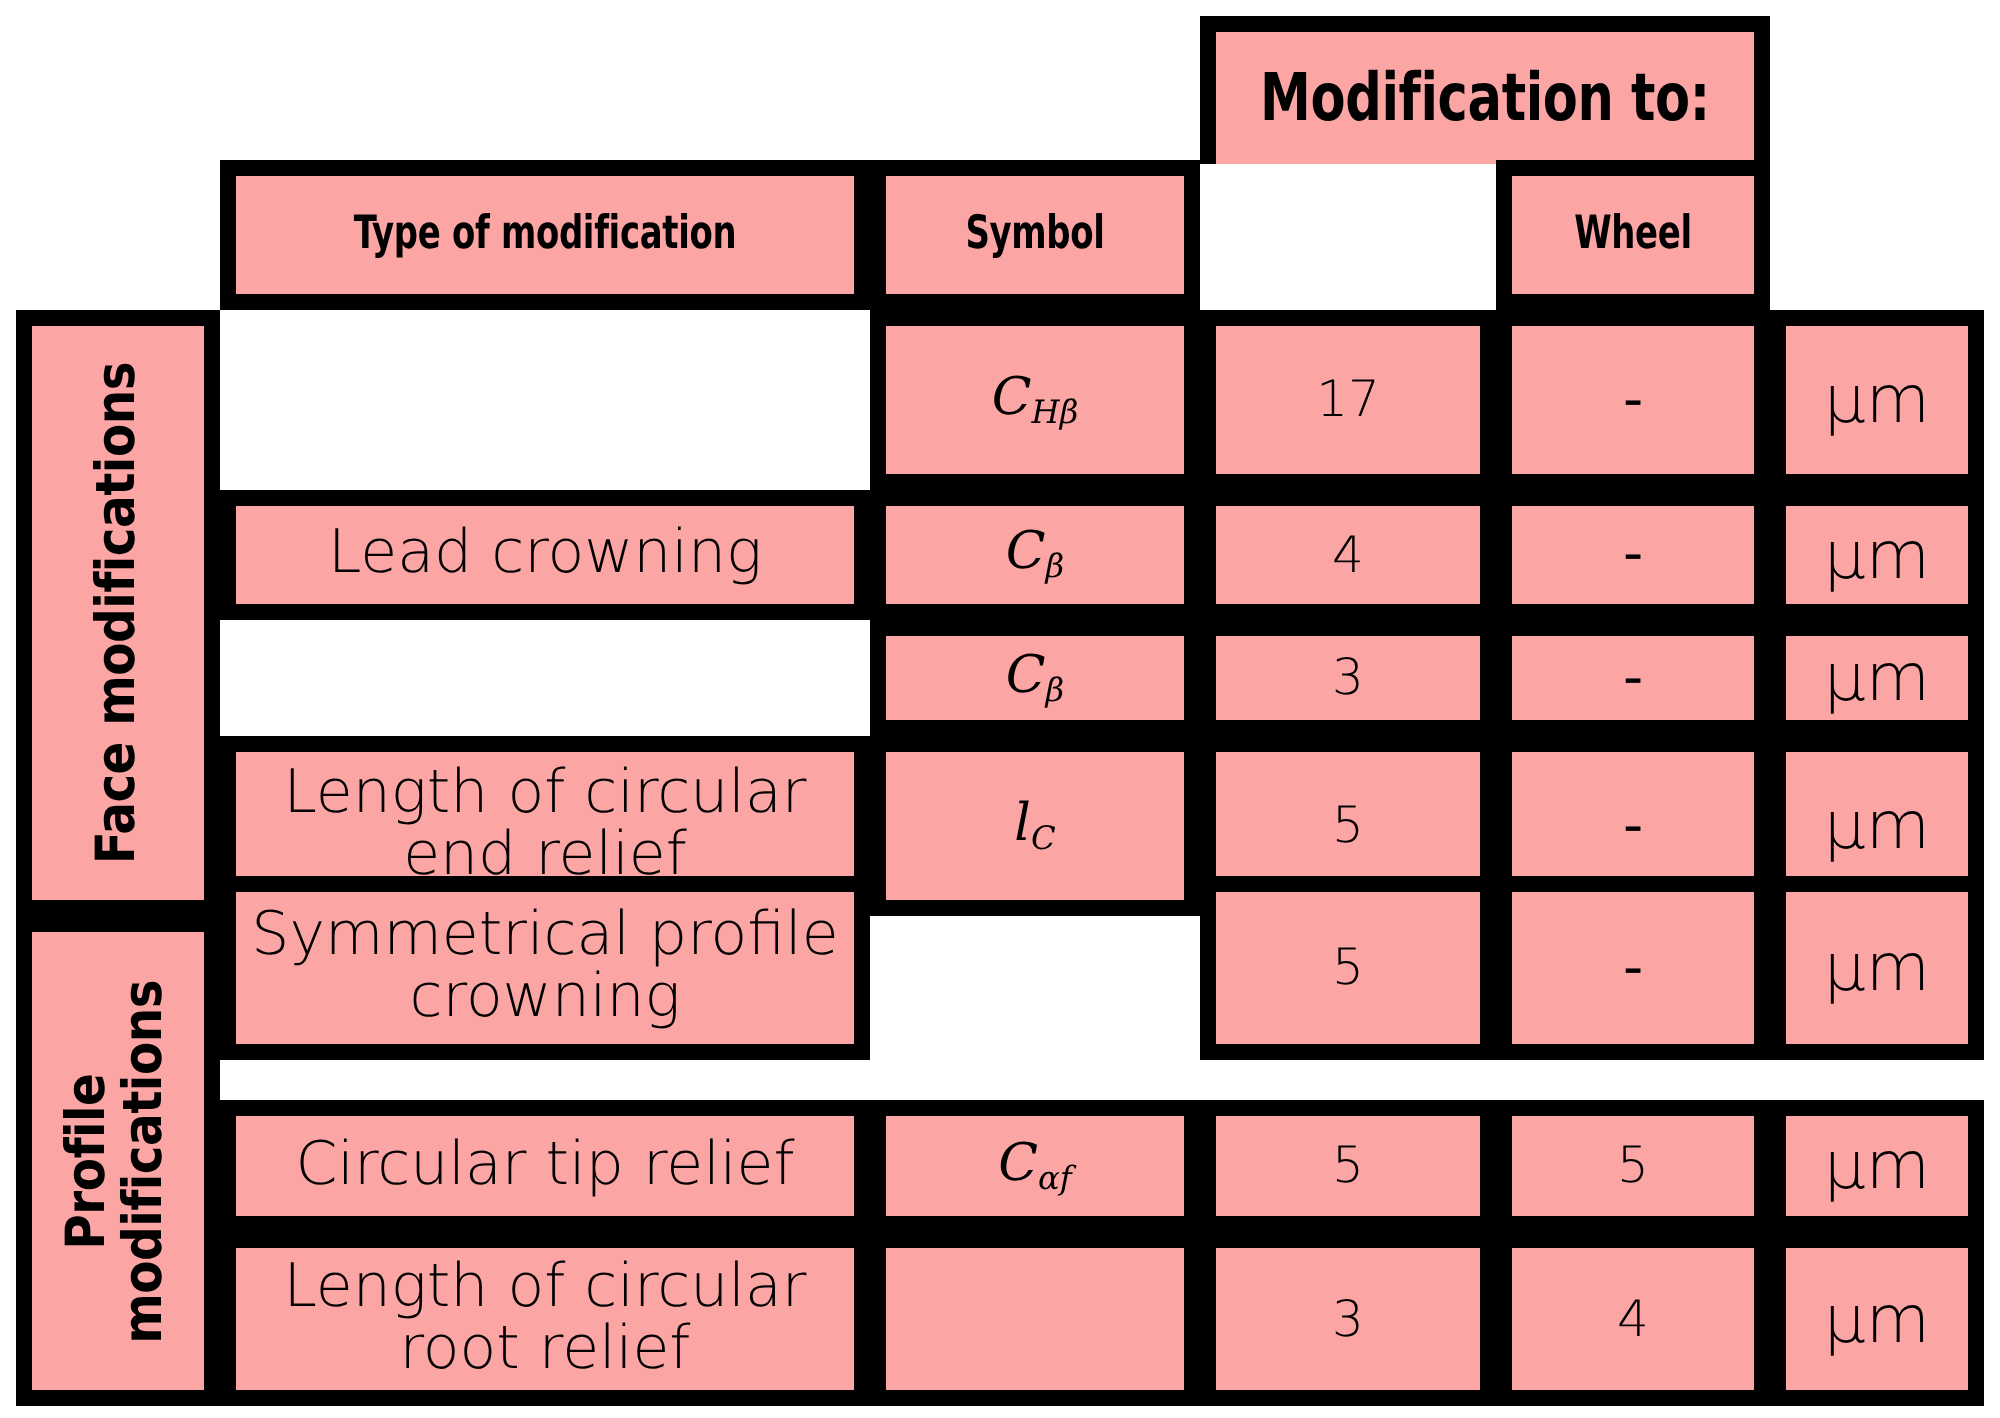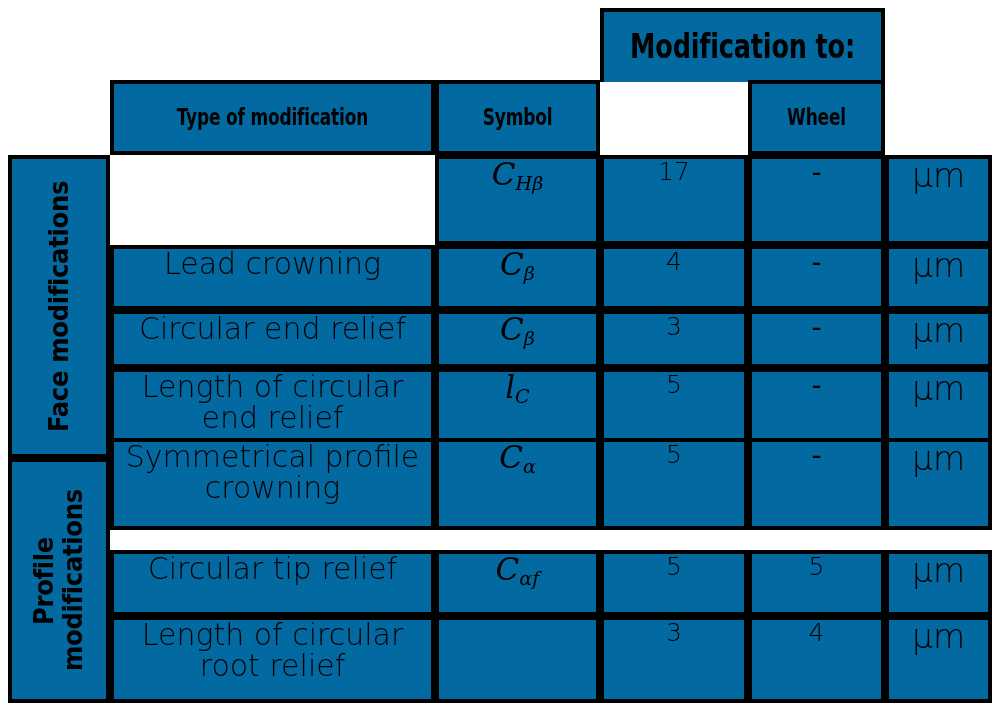--- a/index.html
+++ b/index.html
@@ -19,23 +19,24 @@
     position: relative;
     width: 1000px;
     height: 709px;
     background: #ffffff;
   }
 
   
   .box {
     position: absolute;
     box-sizing: border-box;
-    background: #0369a1;
-    border: 4px solid #000000;
+    background: #fca5a5;
+    border: 8px solid #000000;
     display: flex;
+    align-items: center;
     justify-content: center;
     text-align: center;
     line-height: 1.02;
   }
 
   
   .hdr {
     font-family: "DejaVu Sans Condensed", "Liberation Sans Narrow", "Liberation Sans", sans-serif;
     font-weight: bold;
     font-stretch: condensed;
@@ -111,21 +112,21 @@
   .r2 { top: 310px; height: 58px; }
   .r3 { top: 368px; height: 90px; }
   .r4 { top: 438px; height: 92px; }
   .r5 { top: 550px; height: 66px; }
   .r6 { top: 616px; height: 87px; }
 
   
   .sym {
     font-family: "DejaVu Serif", "Liberation Serif", serif;
     font-style: italic;
-    font-size: 31px;
+    font-size: 26px;
     white-space: nowrap;
   }
   .sym sub {
     font-size: 0.62em;
     font-style: italic;
     vertical-align: -0.28em;
     letter-spacing: 0px;
   }
 
   .mu { font-family: "DejaVu Sans", "Liberation Sans", sans-serif; }
@@ -183,23 +184,20 @@
   <div class="box cell num c-pinion r1">
     <span>4</span>
   </div>
   <div class="box cell dash c-wheel r1">
     <span>-</span>
   </div>
   <div class="box cell unit c-unit r1">
     <span class="mu">μm</span>
   </div>
 
-  <div class="box cell desc c-type r2">
-    <span class="twoline">Circular end relief</span>
-  </div>
   <div class="box cell c-symbol r2">
     <span class="sym"><span>C</span><sub>β</sub></span>
   </div>
   <div class="box cell num c-pinion r2">
     <span>3</span>
   </div>
   <div class="box cell dash c-wheel r2">
     <span>-</span>
   </div>
   <div class="box cell unit c-unit r2">
@@ -220,23 +218,20 @@
     <span>-</span>
   </div>
   <div class="box cell unit c-unit r3">
     <span class="mu">μm</span>
   </div>
 
   <div class="box cell desc c-type r4">
     <span class="twoline">Symmetrical profile
 crowning</span>
   </div>
-  <div class="box cell c-symbol r4">
-    <span class="sym"><span>C</span><sub>α</sub></span>
-  </div>
   <div class="box cell num c-pinion r4">
     <span>5</span>
   </div>
   <div class="box cell dash c-wheel r4">
     <span>-</span>
   </div>
   <div class="box cell unit c-unit r4">
     <span class="mu">μm</span>
   </div>
 

